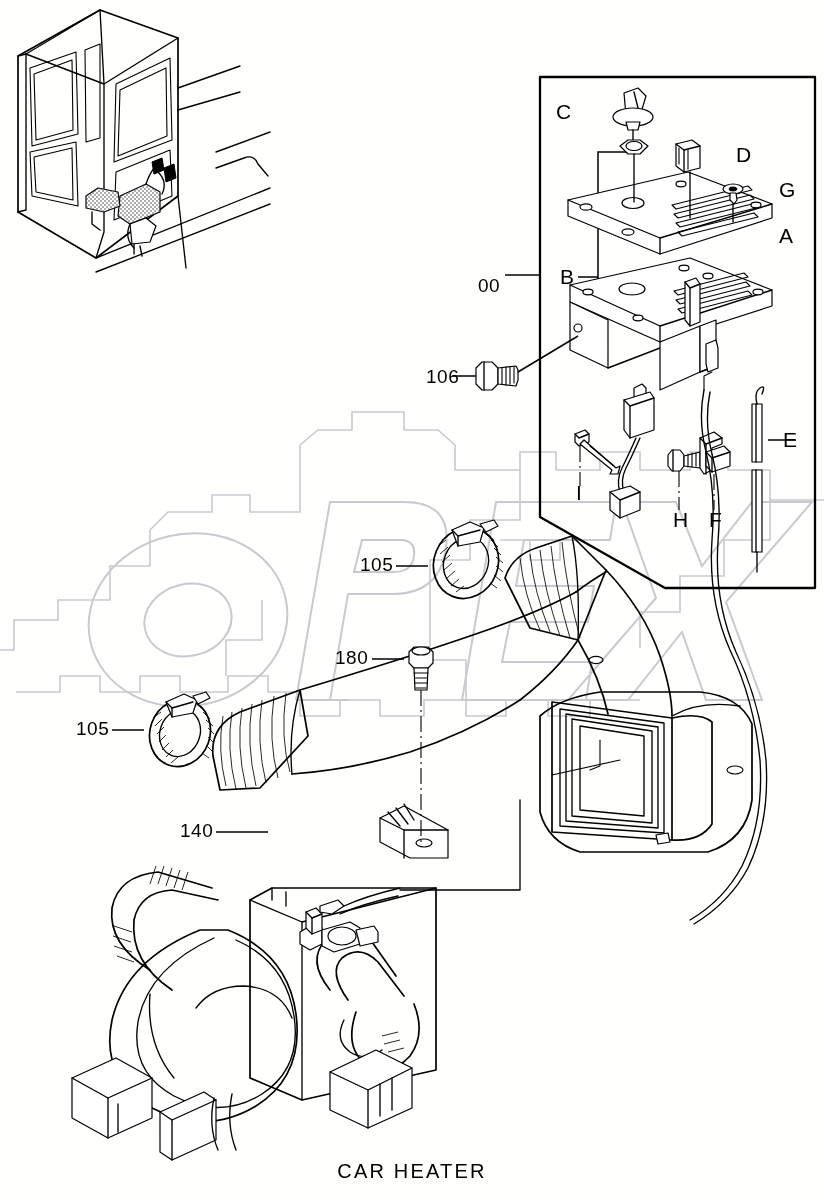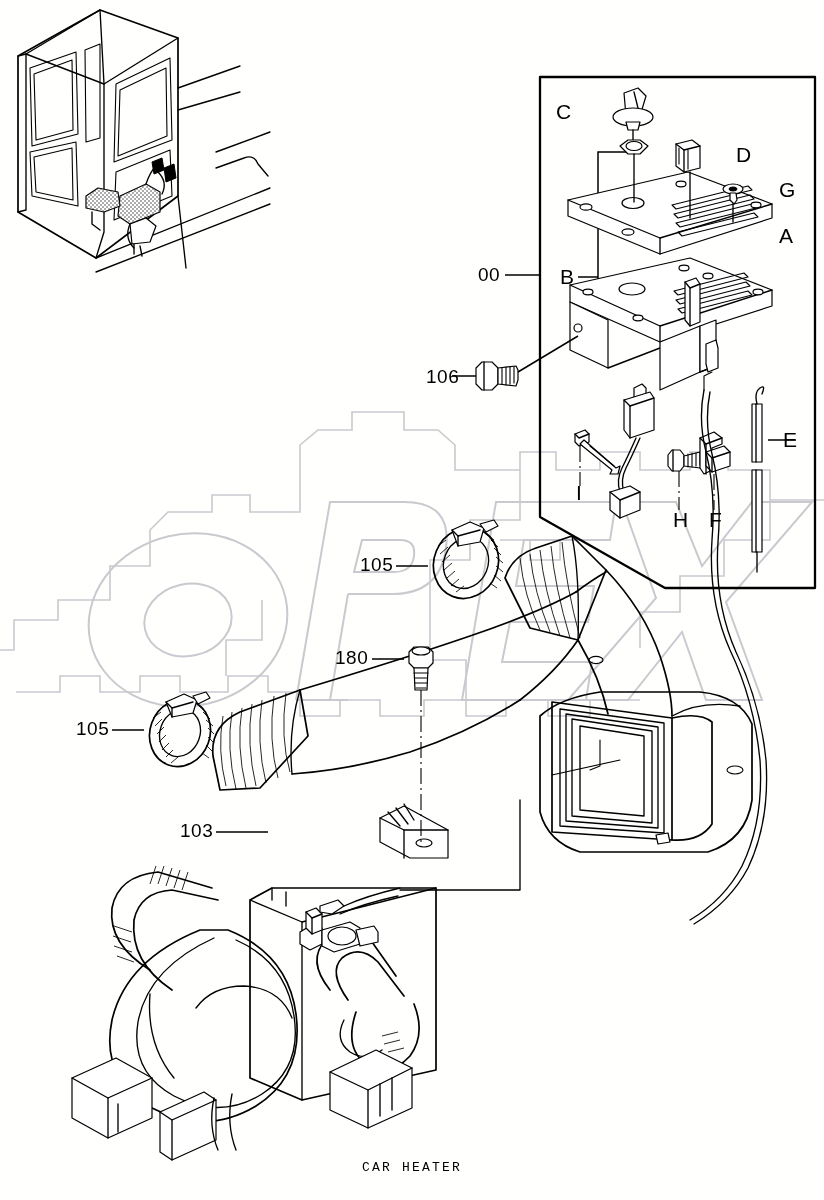--- a/index.html
+++ b/index.html
@@ -5,21 +5,21 @@
 <style>
   html,body{margin:0;padding:0;background:#ffffff;}
   body{font-family:"Liberation Sans",sans-serif;}
   #page{position:relative;width:824px;height:1200px;background:#fffffd;overflow:hidden;}
   #page svg{position:absolute;left:0;top:0;}
   .lbl{position:absolute;font-family:"Liberation Sans",sans-serif;color:#000;
        font-size:19px;letter-spacing:.5px;white-space:nowrap;line-height:1;}
   .lbl.num{font-size:19px;}
   .lbl.alpha{font-size:21px;}
   #title{position:absolute;left:0;top:1160px;width:824px;text-align:center;
-         font-size:13px;letter-spacing:2.2px;color:#000;font-family:Liberation Mono, monospace;}
+         font-size:20px;letter-spacing:2.2px;color:#000;font-family:Liberation Sans, sans-serif;}
 </style>
 </head>
 <body>
 
 <div id="page">
 
   <svg width="824" height="1200" viewBox="0 0 824 1200" aria-hidden="true">
     <g stroke="#c9c9cf" stroke-width="1.6" fill="none">
       <path d="M300 445 L318 430 L352 430 L352 412 L404 412 L404 430 L438 430 L455 445
                L455 470 L520 470 L520 452 L556 452 L556 470 L600 470 L600 452 L640 452
@@ -437,31 +437,31 @@
       <path class="fw" d="M330 1072 L376 1050 L412 1068 L412 1108 L368 1128 L330 1110 Z"></path>
       <path class="k k13" d="M330 1072 L368 1090 L412 1068"></path>
       <path class="k k13" d="M368 1090 L368 1128"></path>
       <path class="k k13" d="M380 1084 L380 1116 M392 1078 L392 1110"></path>
 
       <path class="k k13" d="M214 1098 Q208 1126 218 1150"></path>
       <path class="k k13" d="M232 1094 Q226 1124 236 1150"></path>
     </g>
   </svg>
 
-  <div class="lbl num" style="left:478px;top:265px">00</div>
+  <div class="lbl num" style="left:478px;top:276px">00</div>
   <div class="lbl alpha" style="left:560px;top:266px">B</div>
   <div class="lbl alpha" style="left:556px;top:101px">C</div>
   <div class="lbl alpha" style="left:736px;top:144px">D</div>
   <div class="lbl alpha" style="left:779px;top:179px">G</div>
   <div class="lbl alpha" style="left:779px;top:225px">A</div>
   <div class="lbl alpha" style="left:783px;top:429px">E</div>
   <div class="lbl alpha" style="left:709px;top:509px">F</div>
   <div class="lbl alpha" style="left:673px;top:509px">H</div>
   <div class="lbl alpha" style="left:576px;top:482px">I</div>
   <div class="lbl num" style="left:426px;top:367px">106</div>
   <div class="lbl num" style="left:360px;top:555px">105</div>
   <div class="lbl num" style="left:335px;top:648px">180</div>
   <div class="lbl num" style="left:76px;top:719px">105</div>
-  <div class="lbl num" style="left:180px;top:821px">103</div>
+  <div class="lbl num" style="left:180px;top:821px">140</div>
 
   <div id="title">CAR HEATER</div>
 
 </div>
 
 </body></html>

